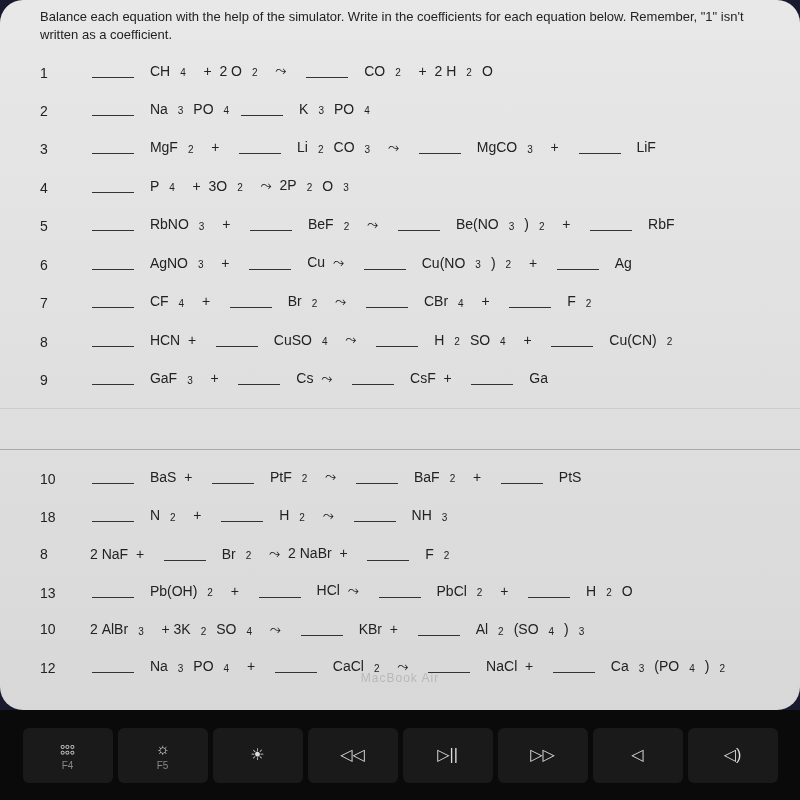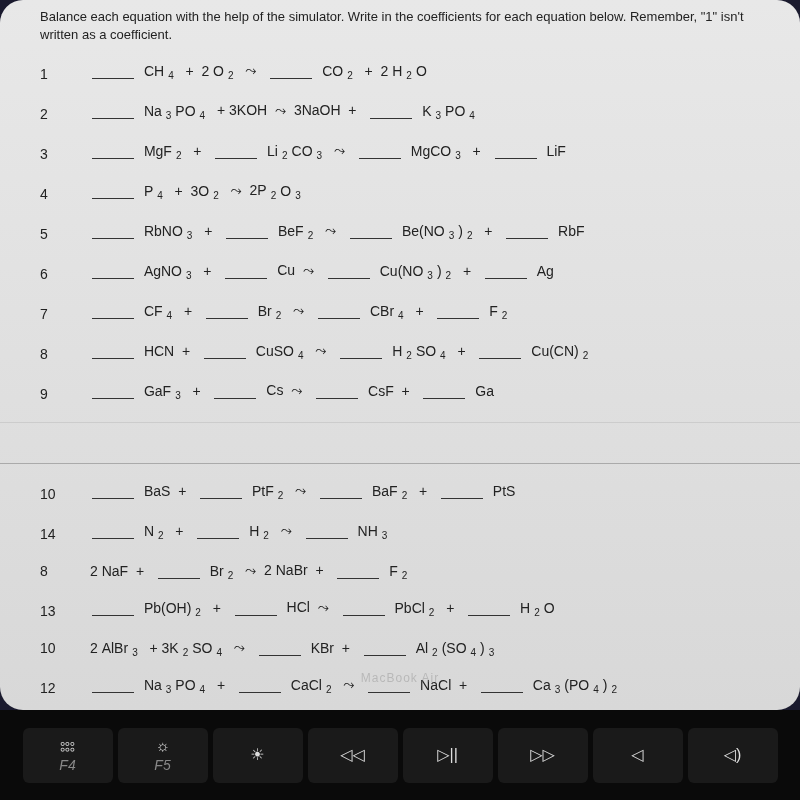--- a/index.html
+++ b/index.html
@@ -36,23 +36,23 @@
       display: flex;
       align-items: baseline;
       margin-bottom: 20px;
     }
     .row-num {
       width: 50px;
       font-size: 14px;
     }
     .equation {
       display: flex;
-      align-items: flex-end;
+      align-items: center;
       flex-wrap: wrap;
-      gap: 4px;
+      gap: 10px;
     }
     .blank {
       display: inline-block;
       border-bottom: 1px solid #333;
       width: 42px;
       height: 14px;
       margin: 0 2px;
     }
     .sub {
       font-size: 10px;
@@ -95,23 +95,22 @@
       flex-direction: column;
       justify-content: center;
       align-items: center;
       font-size: 13px;
     }
     .key-icon {
       font-size: 16px;
       margin-bottom: 2px;
     }
     .key-label {
-      font-size: 14px;
+      font-size: 10px;
       color: #888;
-      font-style: italic;
     }
   </style>
 </head>
 <body>
 
 <div class="screen">
   <div class="instructions">Balance each equation with the help of the simulator.  Write in the coefficients for each equation below.  Remember, "1" isn't written as a coefficient.</div>
 
   <div class="equations" id="eq-list-1">
       <div class="equation-row">
@@ -132,21 +131,20 @@
         </div>
       </div>
       <div class="equation-row">
         <div class="row-num">2</div>
         <div class="equation">
           <span class="blank"></span>
           <span>&nbsp;Na</span>
           <span class="sub">3</span>
           <span>PO</span>
           <span class="sub">4</span>
-          <span>&nbsp;&nbsp;+&nbsp;3KOH&nbsp;&nbsp;⤳&nbsp;&nbsp;3NaOH&nbsp;&nbsp;+&nbsp;&nbsp;</span>
           <span class="blank"></span>
           <span>&nbsp;K</span>
           <span class="sub">3</span>
           <span>PO</span>
           <span class="sub">4</span>
         </div>
       </div>
       <div class="equation-row">
         <div class="row-num">3</div>
         <div class="equation">
@@ -293,21 +291,21 @@
           <span>&nbsp;&nbsp;⤳&nbsp;&nbsp;</span>
           <span class="blank"></span>
           <span>&nbsp;BaF</span>
           <span class="sub">2</span>
           <span>&nbsp;&nbsp;+&nbsp;&nbsp;</span>
           <span class="blank"></span>
           <span>&nbsp;PtS</span>
         </div>
       </div>
       <div class="equation-row">
-        <div class="row-num">14</div>
+        <div class="row-num">18</div>
         <div class="equation">
           <span class="blank"></span>
           <span>&nbsp;N</span>
           <span class="sub">2</span>
           <span>&nbsp;&nbsp;+&nbsp;&nbsp;</span>
           <span class="blank"></span>
           <span>&nbsp;H</span>
           <span class="sub">2</span>
           <span>&nbsp;&nbsp;⤳&nbsp;&nbsp;</span>
           <span class="blank"></span>

